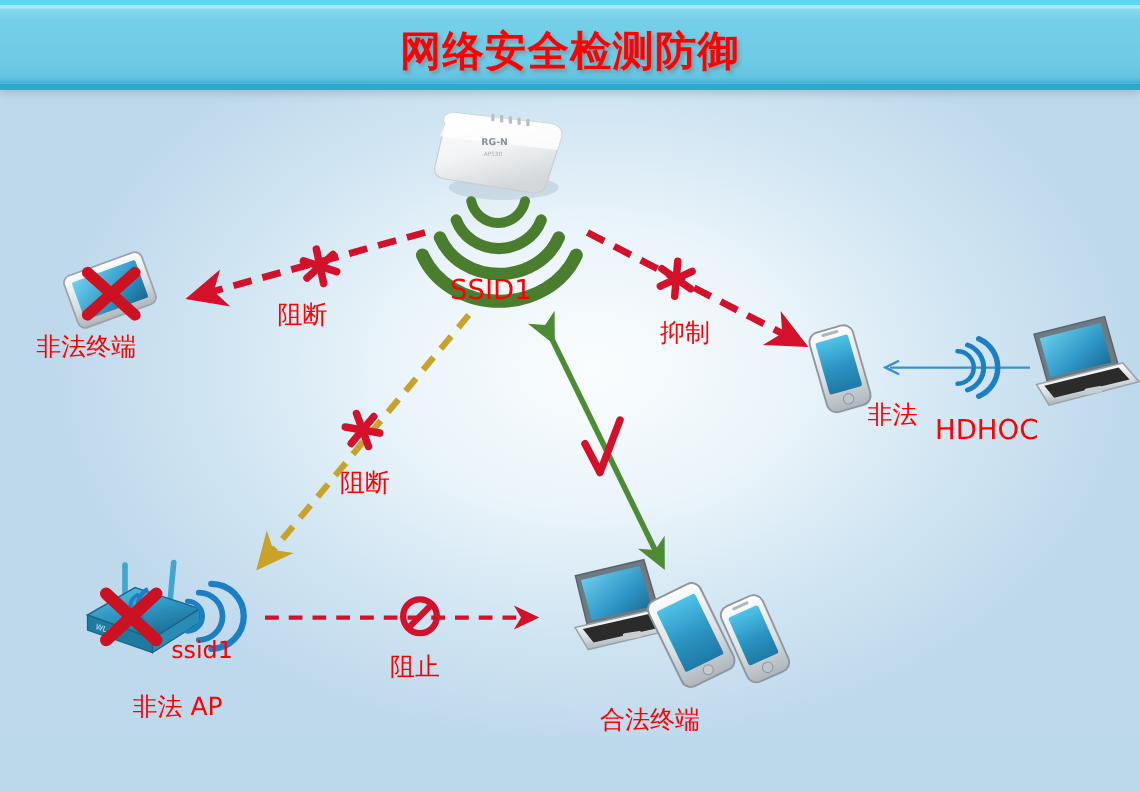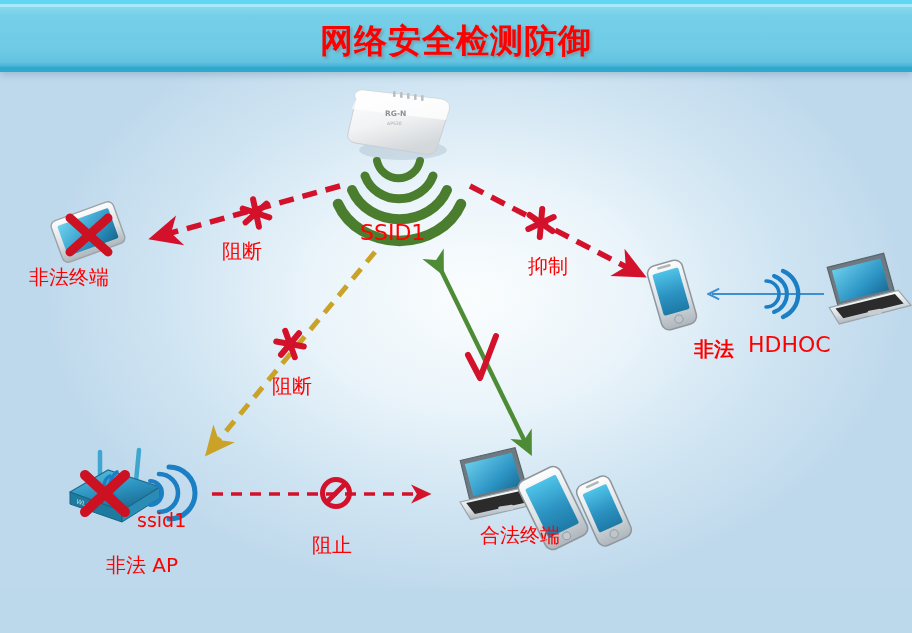--- a/index.html
+++ b/index.html
@@ -250,26 +250,26 @@
   </svg>
 
   <div class="lbl cn" style="left:360px;top:220px;font-size:22px;">SSID1</div>
 
   <div class="lbl cn" style="left:222px;top:238px;">阻断</div>
 
   <div class="lbl cn" style="left:528px;top:253px;text-align:right;">抑制</div>
 
   <div class="lbl cn" style="left:272px;top:373px;">阻断</div>
 
-  <div class="lbl cn" style="left:312px;top:532px;">阻止</div>
+  <div class="lbl cn" style="left:312px;top:520px;">阻止</div>
 
   <div class="lbl cn" style="left:29px;top:264px;font-family:Liberation Mono, monospace;">非法终端</div>
 
-  <div class="lbl cn" style="left:694px;top:336px;font-weight:bold;">非法</div>
+  <div class="lbl cn" style="left:694px;top:318px;">非法</div>
   <div class="lbl sm" style="left:748px;top:332px;">HDHOC</div>
 
   <div class="lbl sm" style="left:137px;top:509px;font-size:19px;">ssid1</div>
 
   <div class="lbl cn" style="left:106px;top:552px;">非法 AP</div>
 
-  <div class="lbl cn" style="left:480px;top:522px;">合法终端</div>
+  <div class="lbl cn" style="left:480px;top:562px;">合法终端</div>
 
 </div>
 
 </body></html>

